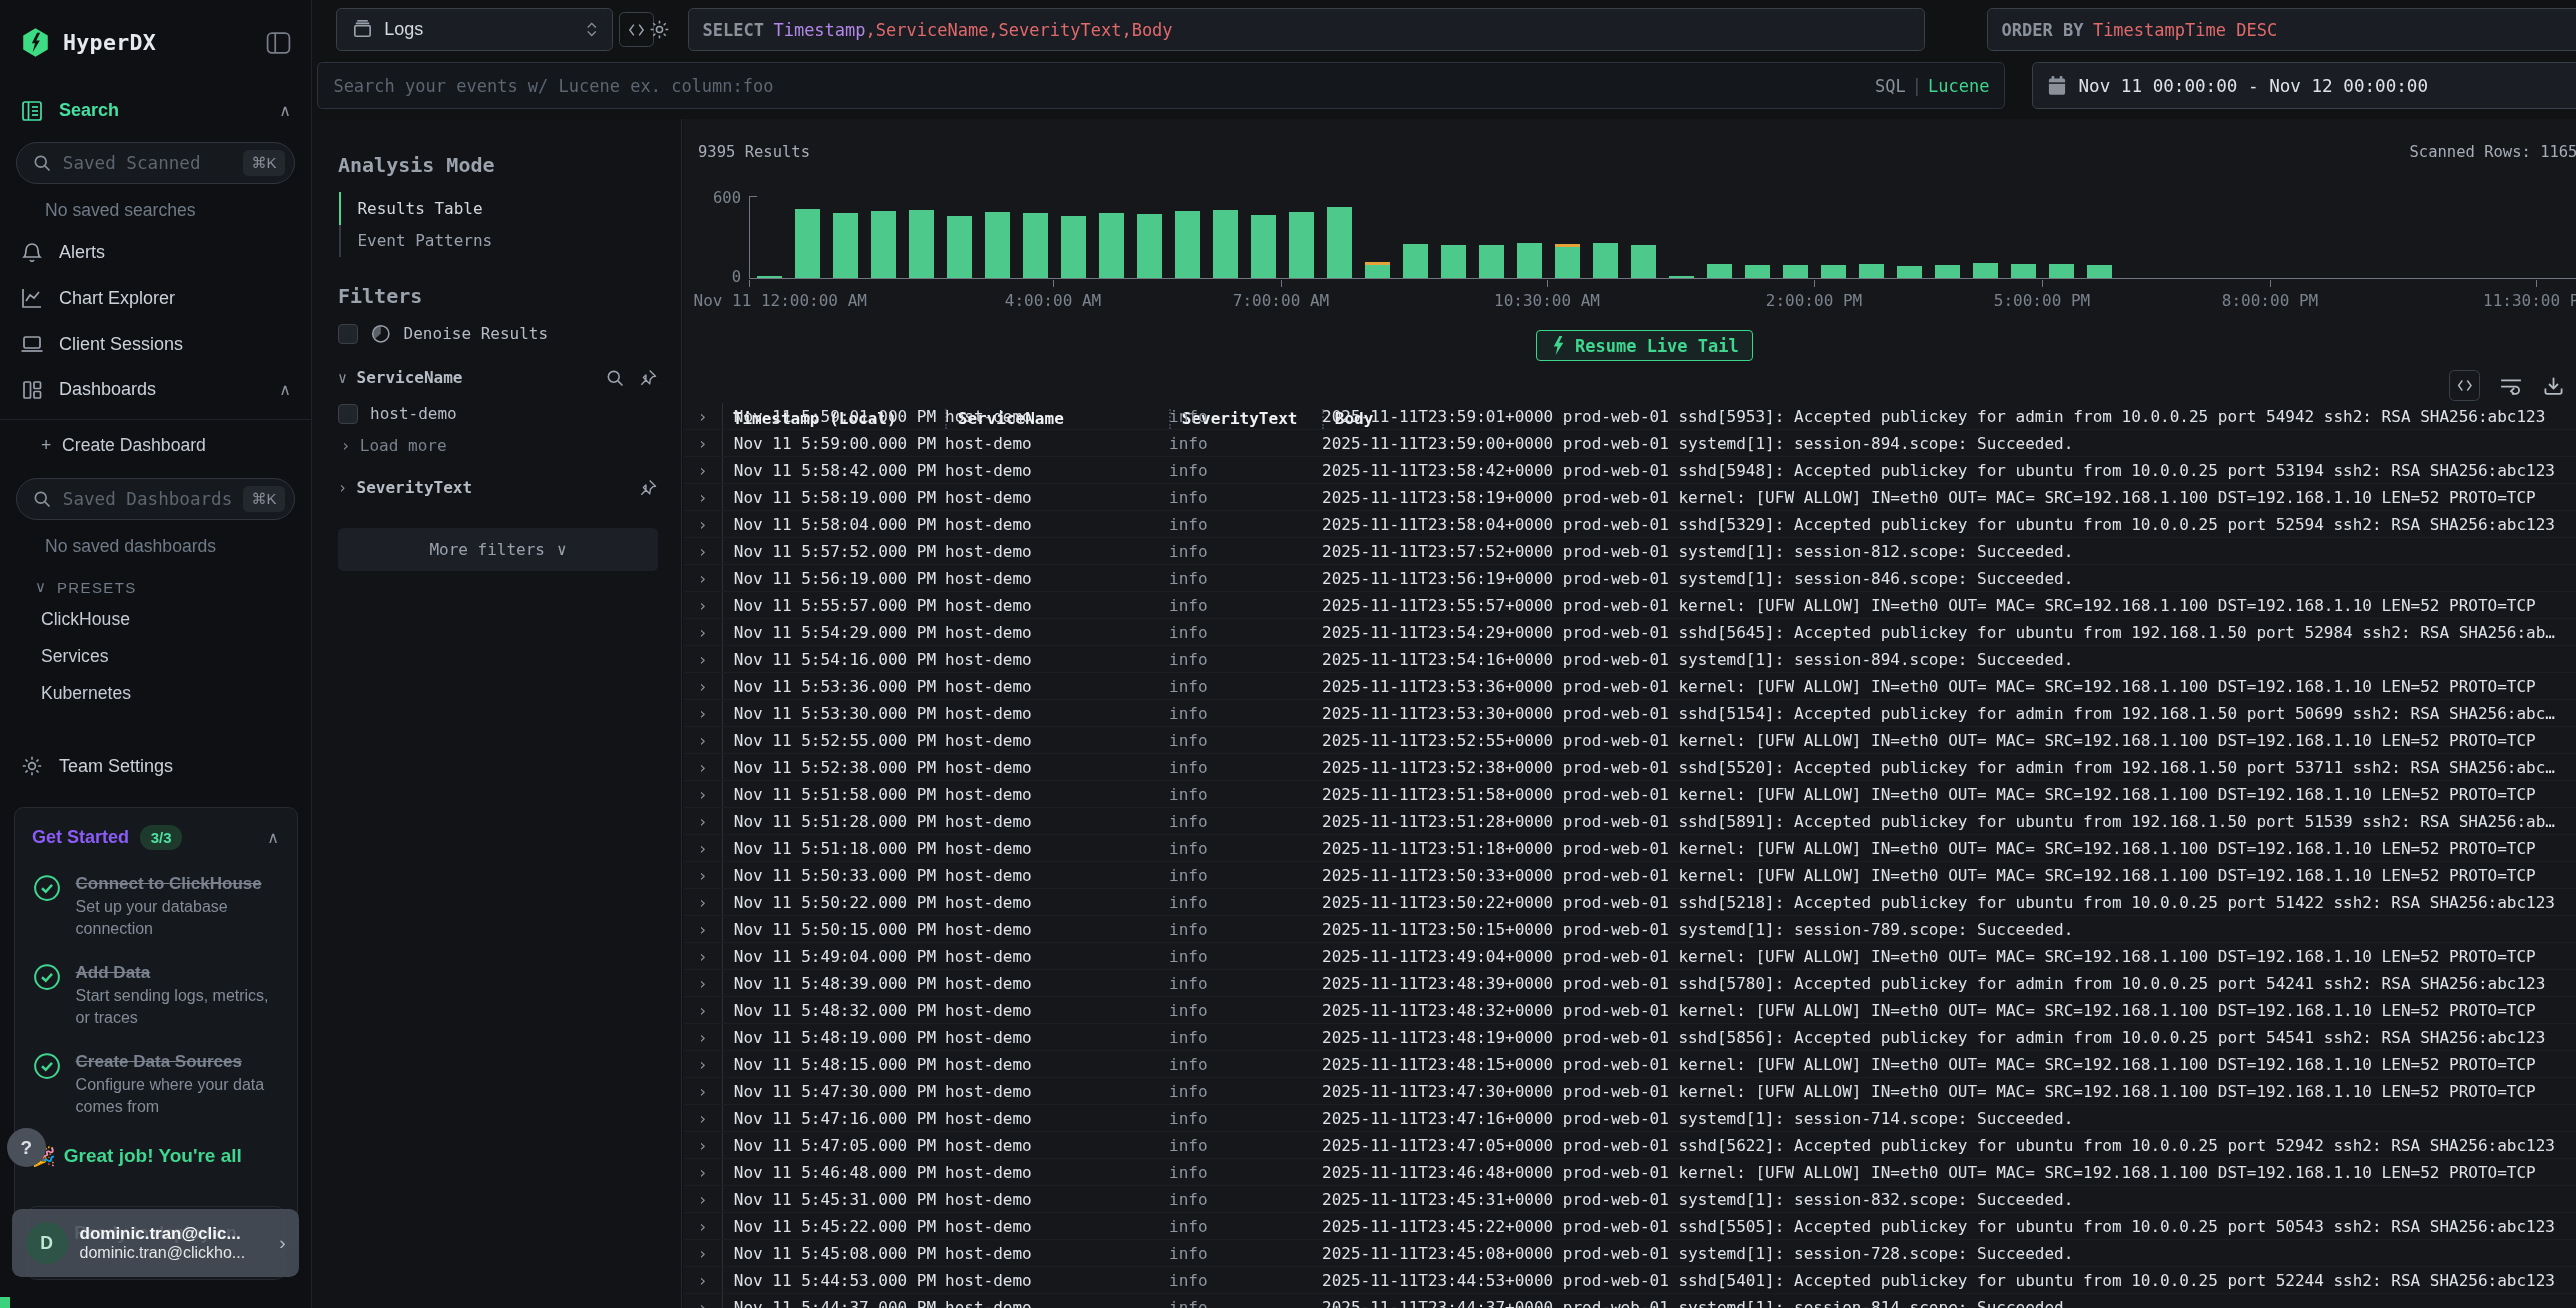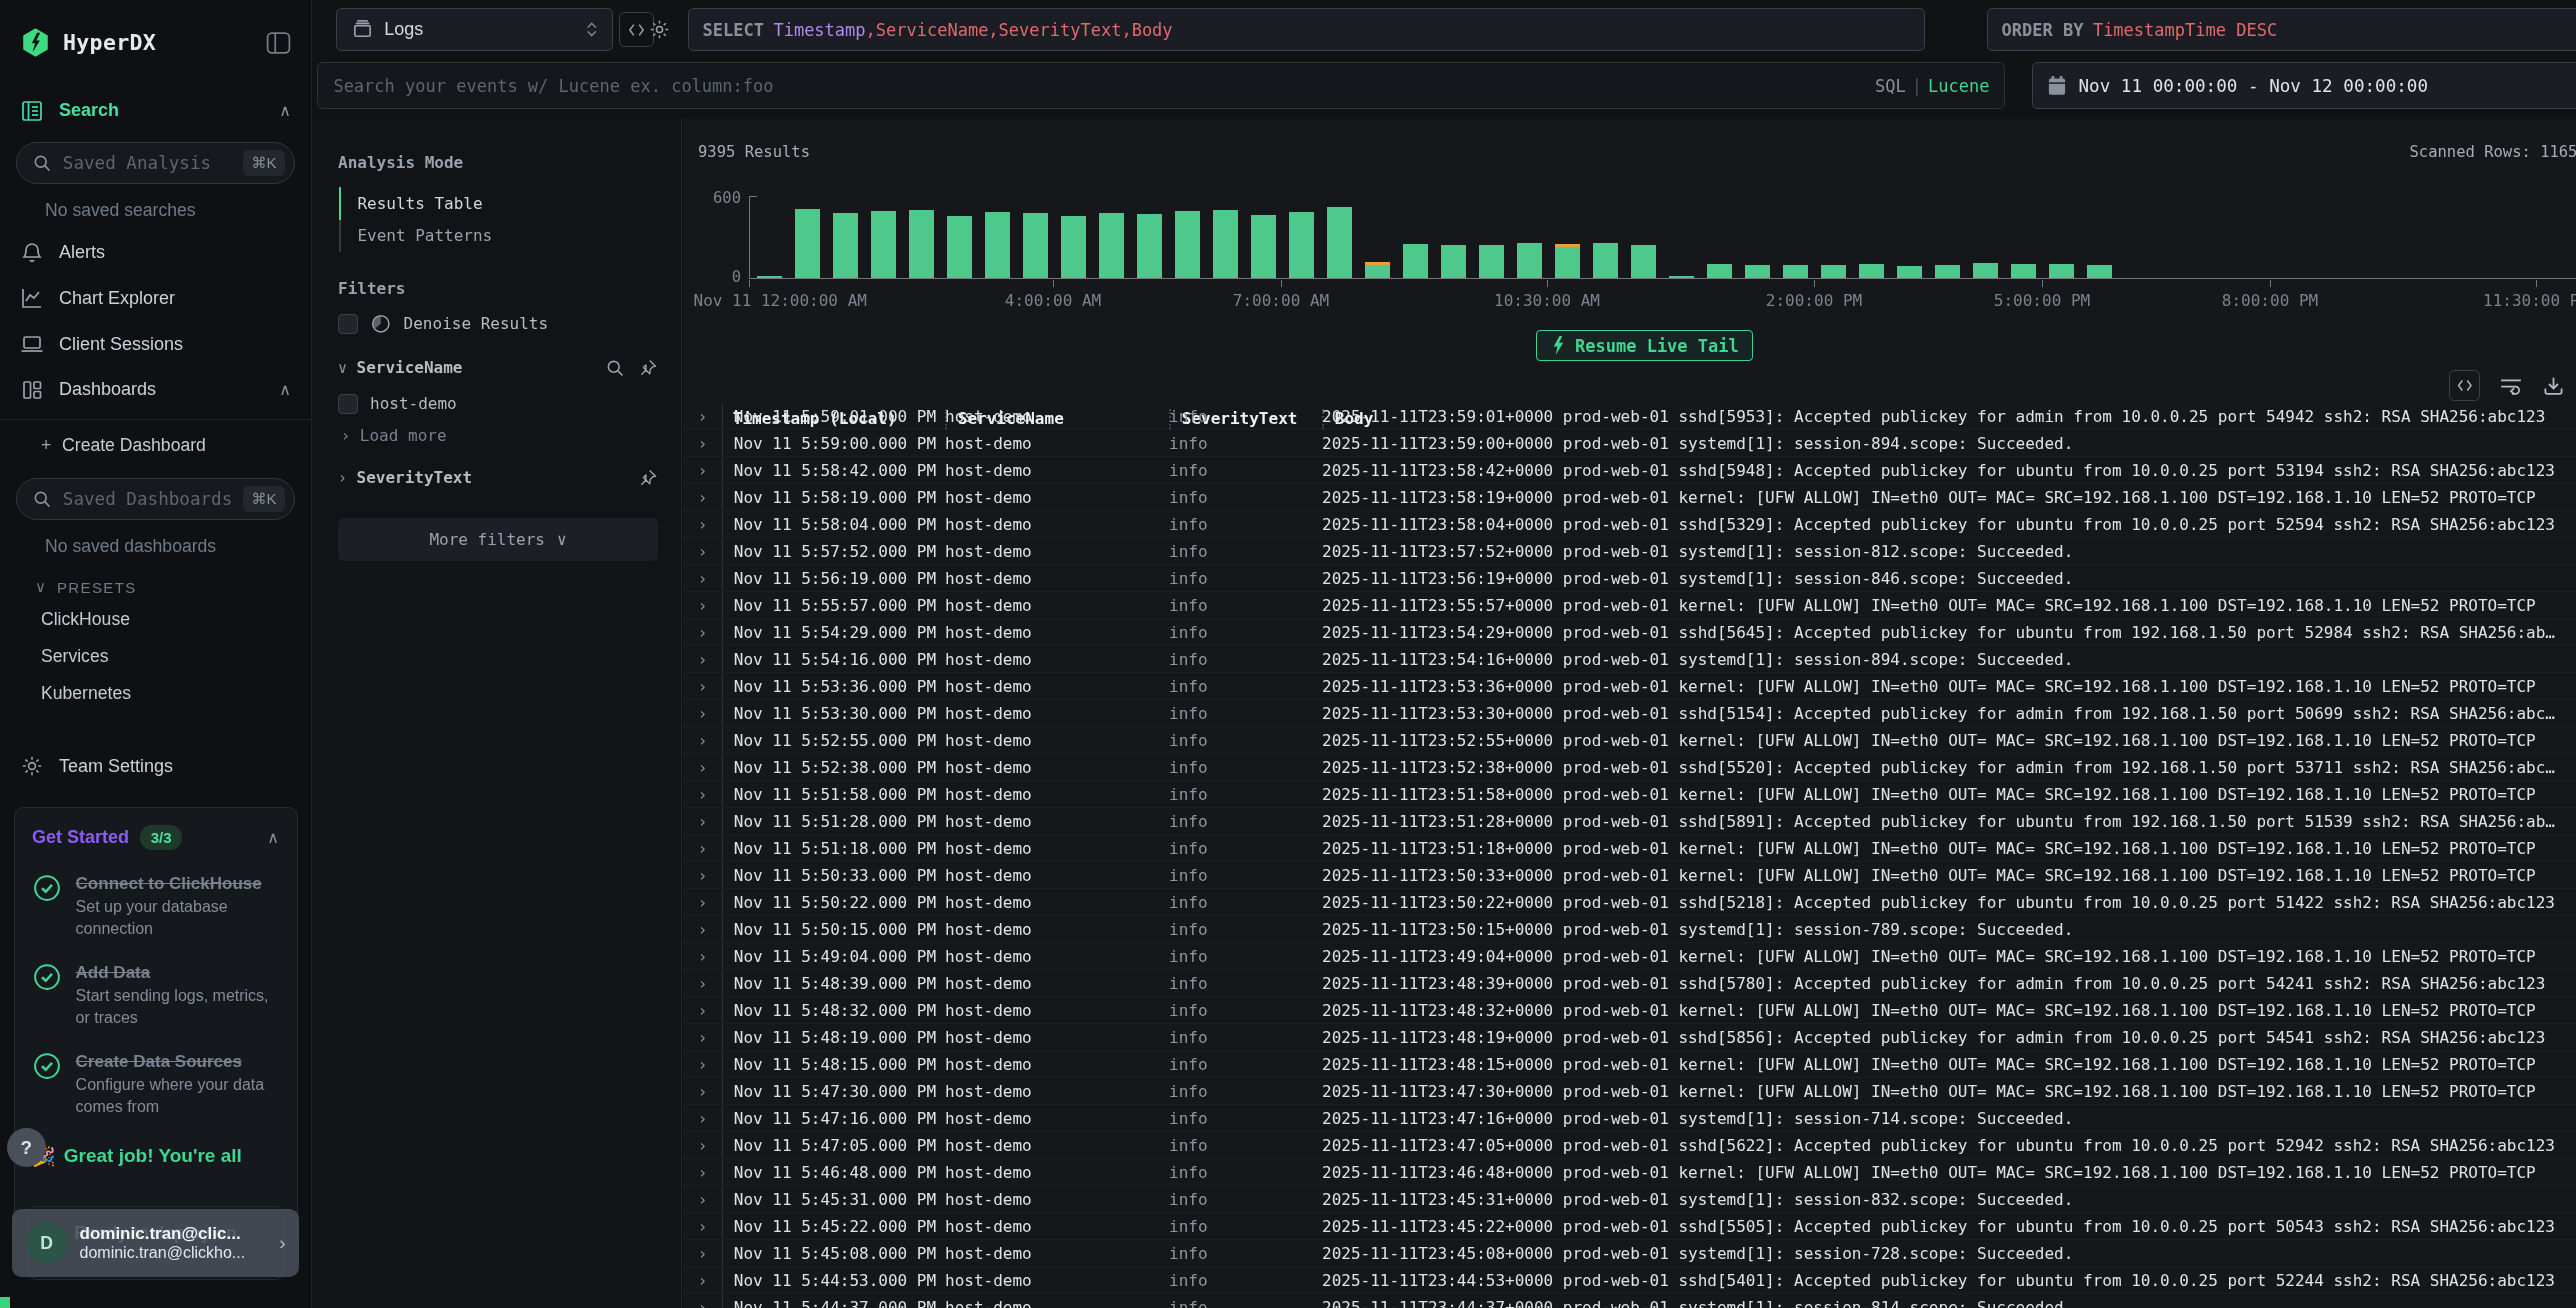--- a/index.html
+++ b/index.html
@@ -76,21 +76,21 @@
   .lang-sql { color:#8b919b; cursor:pointer; }
   .lang-sep { color:#474d56; }
   .lang-lucene { color:#3fd68f; cursor:pointer; }
   .date-input { position:absolute; left:1720px; width:794px; height:47px; gap:12px;
     font-family:"DejaVu Sans Mono", monospace; font-size:17.6px; color:#dfe3e8; cursor:pointer; }
 
   
   .filter-panel { position:absolute; left:312px; top:119px; width:370px; bottom:0;
     background:#111317; border-right:0.7px solid #23272e; padding:34px 23px 0 26px;
     font-family:"DejaVu Sans Mono", monospace; }
-  .fp-h { color:#9aa2ad; font-size:16px; font-weight:bold; margin-bottom:15px; }
+  .fp-h { color:#9aa2ad; font-size:20px; font-weight:bold; margin-bottom:15px; }
   .mode-list { border-left:2.7px solid #343a43; margin:0 0 27px 1.4px; }
   .mode-item { font-size:16px; color:#9aa2ad; padding:6.8px 0 6.8px 16px; cursor:pointer; position:relative; }
   .mode-item.active { color:#d3d8de; }
   .mode-item.active::before { content:""; position:absolute; left:-2.7px; top:0; bottom:0; width:2.7px; background:#45d68f; }
   .chk { width:20px; height:20px; border:0.7px solid #3a4046; border-radius:4px; background:#20242b; flex:none; cursor:pointer; }
   .f-row { display:flex; align-items:center; gap:12px; margin-bottom:17.6px; }
   .f-row .lab { font-size:16px; color:#b6bcc4; }
   .grp-head { display:flex; align-items:center; gap:9.5px; margin:23px 0 16px 0; cursor:pointer; }
   .grp-head .nm { font-size:16px; font-weight:bold; color:#b6bcc4; }
   .grp-head .chev { color:#8b919b; font-size:15px; }
@@ -166,21 +166,21 @@
     <span style="font-weight:bold;">Search</span>
     <span class="chev">∧</span>
   </div>
   <div class="pill-search">
     <span>
         <svg class="ic" width="20" height="20" viewBox="0 0 24 24" fill="none" stroke="#8b919b" stroke-width="2">
           <circle cx="10.5" cy="10.5" r="6.5"></circle>
           <line x1="15.5" y1="15.5" x2="21" y2="21"></line>
         </svg>
       </span>
-    <span class="ph">Saved Analysis</span>
+    <span class="ph">Saved Scanned</span>
     <span class="kbd">⌘K</span>
   </div>
   <div class="muted-line">No saved searches</div>
   <div class="nav-item">
     <svg class="ic" width="24" height="24" viewBox="0 0 24 24" fill="none" stroke="#9aa2ad" stroke-width="1.7">
         <path d="M6 9 a6 6 0 0 1 12 0 c0 5 1.5 6.5 2 7 H4 c0.5-0.5 2-2 2-7"></path>
         <path d="M10 19 a2.2 2.2 0 0 0 4 0"></path>
       </svg>
     <span>Alerts</span>
   </div>

